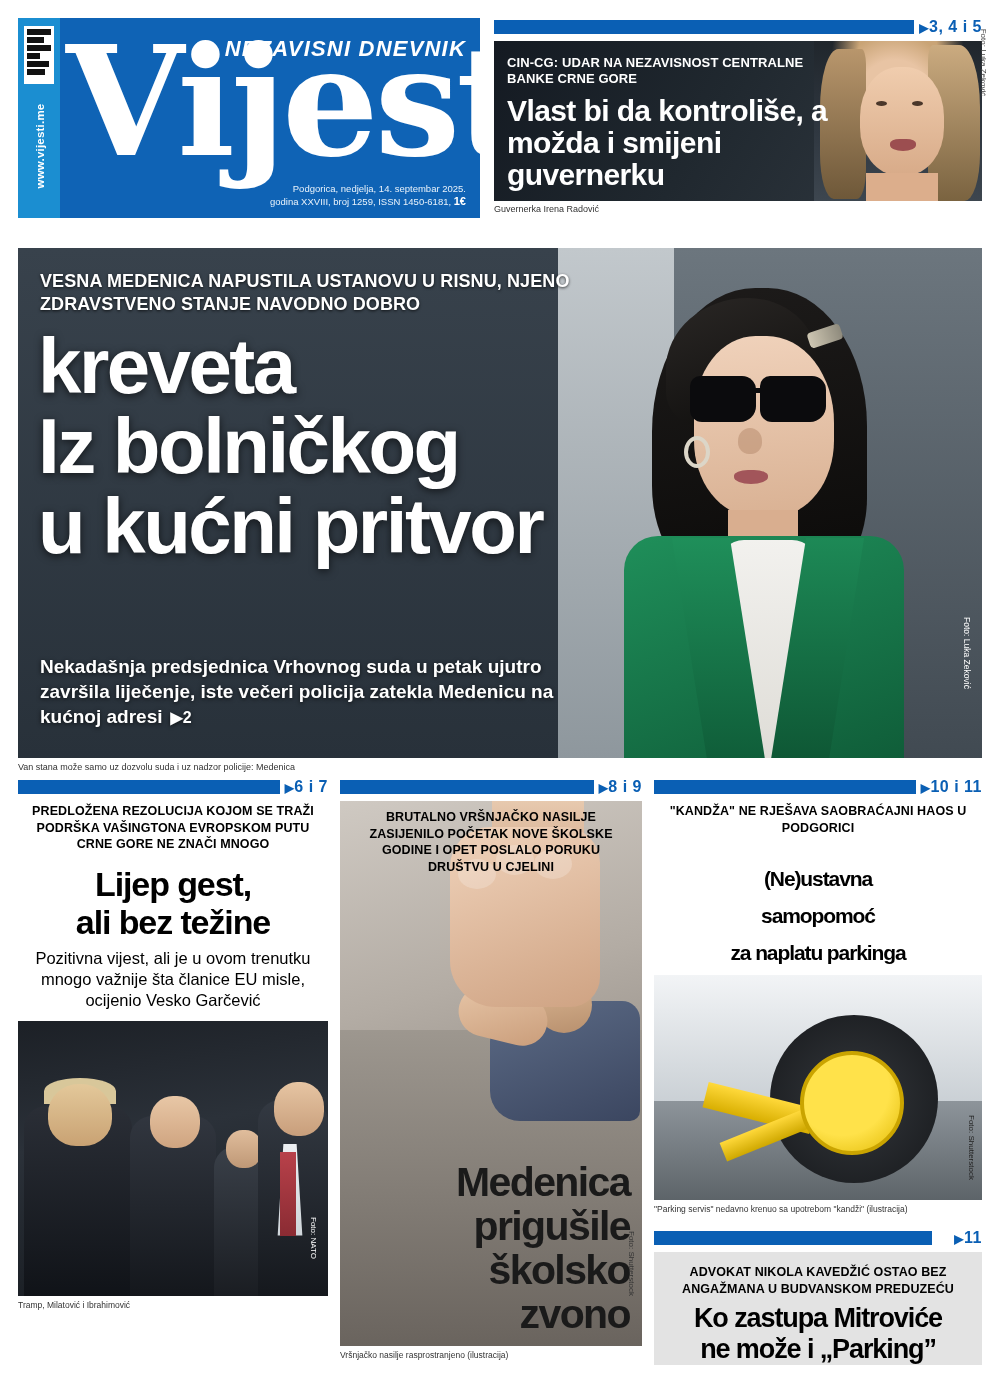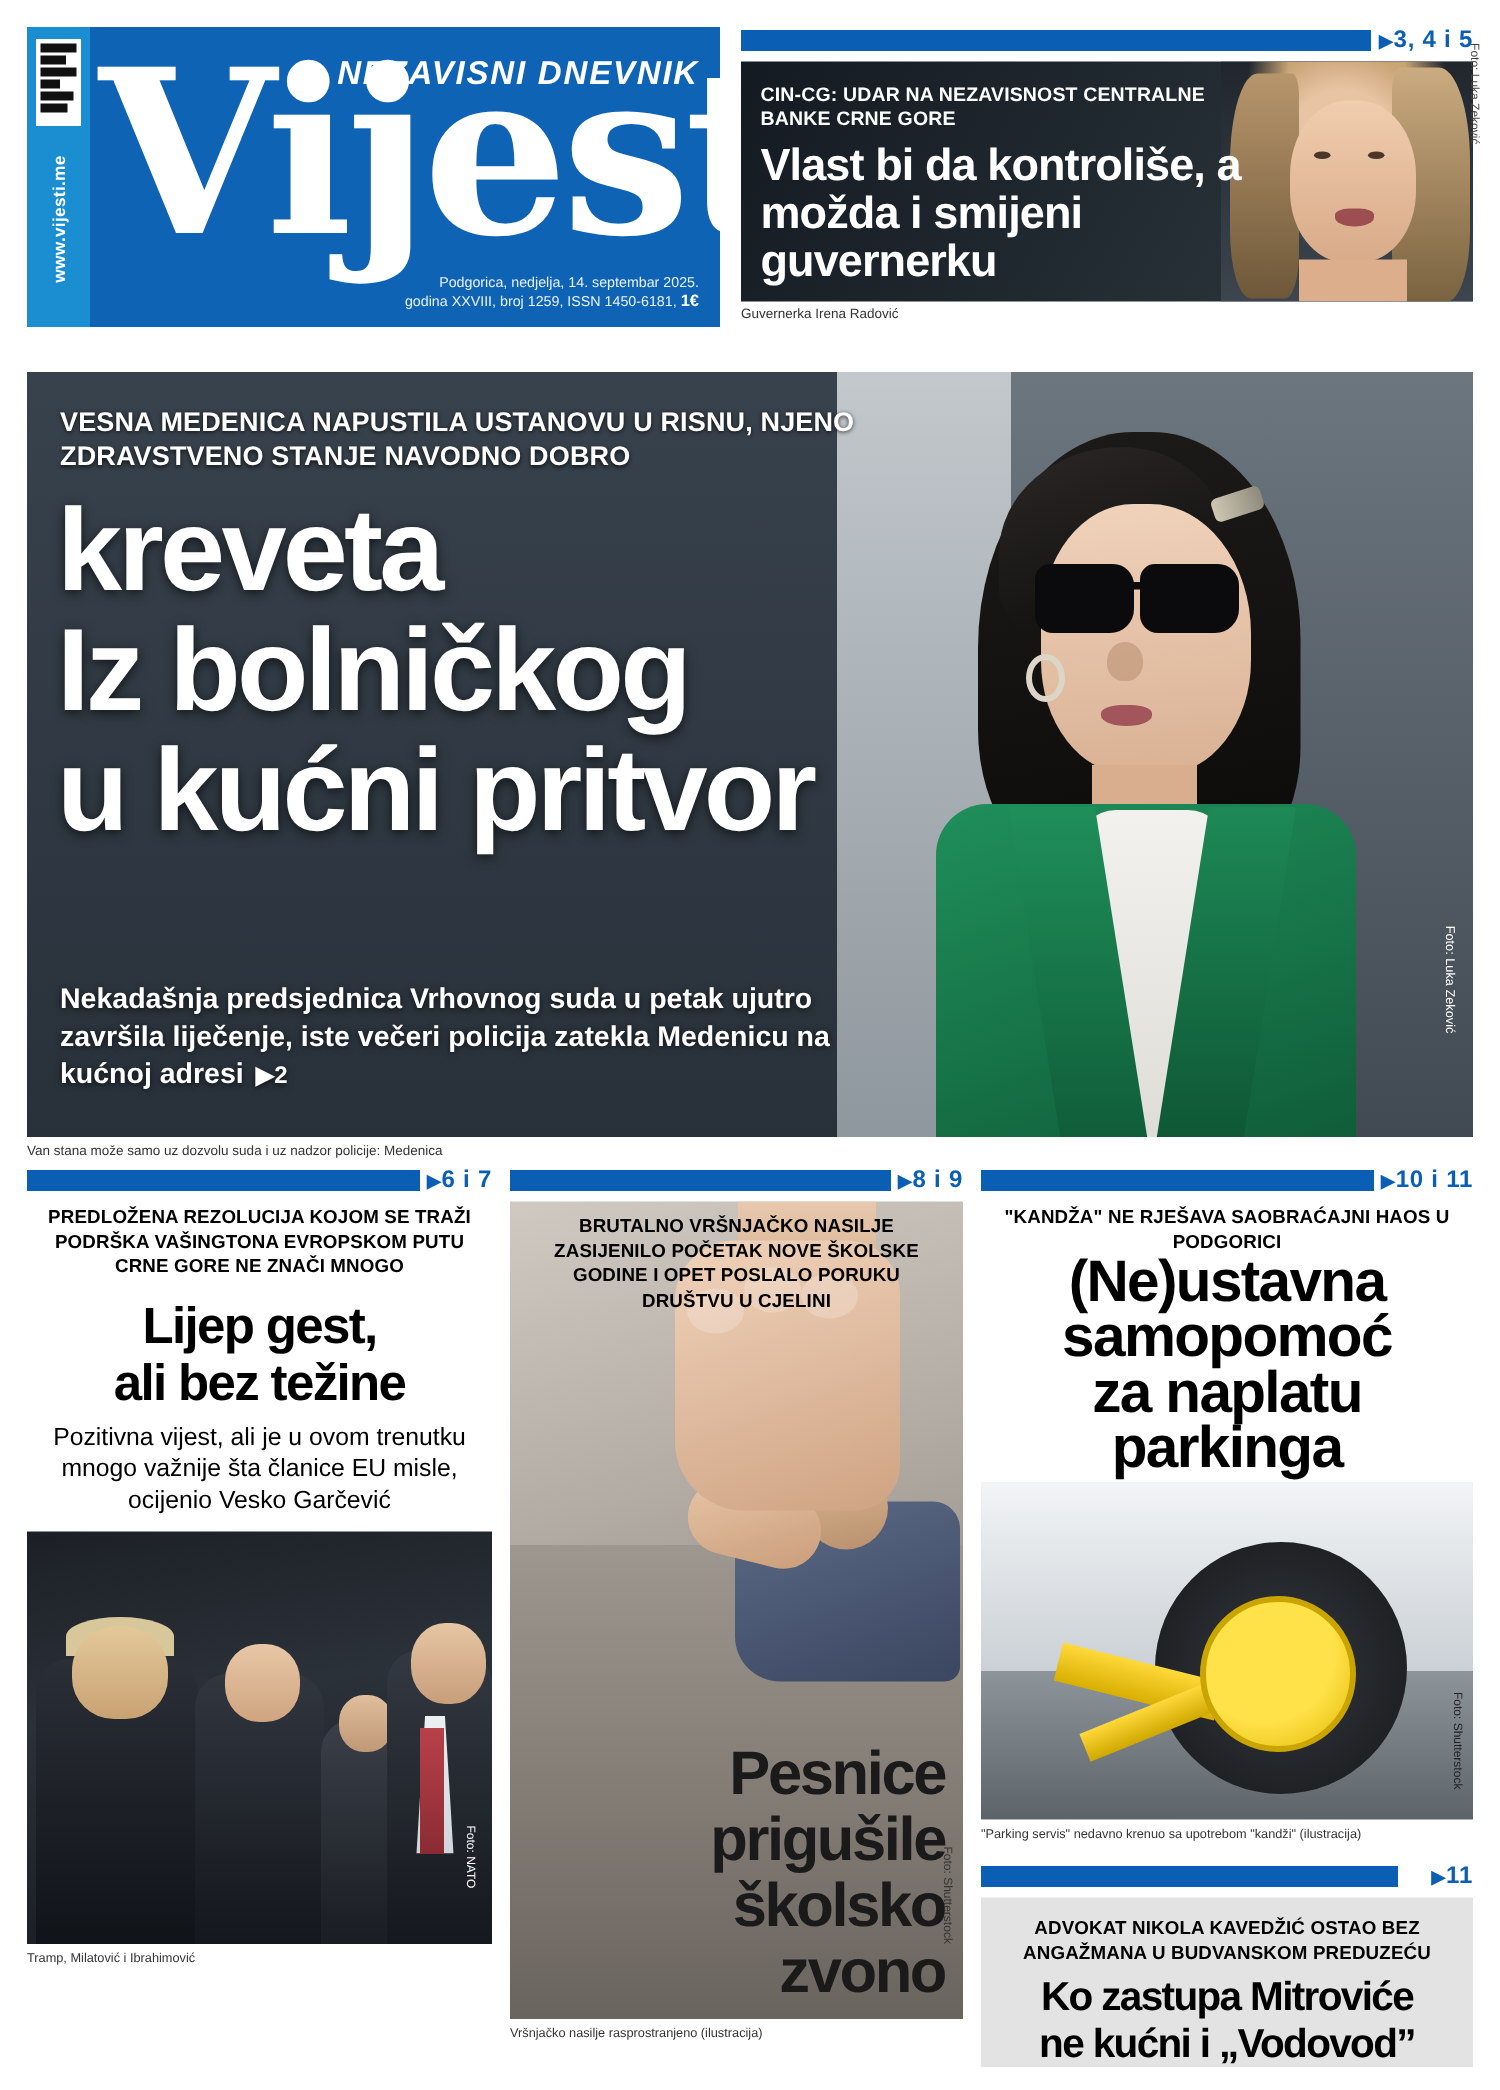--- a/index.html
+++ b/index.html
@@ -424,37 +424,37 @@
       <div class="victim-body"></div>
       <div class="victim-head"></div>
       <div class="victim-arm"></div>
       <div class="arm"></div>
       <div class="fist"></div>
       <div class="knuckle k1"></div>
         <div class="knuckle k2"></div>
         <div class="knuckle k3"></div>
       <div class="kicker-c" style="position:absolute;left:14px;top:8px;width:274px;margin:0;">BRUTALNO VRŠNJAČKO NASILJE ZASIJENILO POČETAK NOVE ŠKOLSKE GODINE I OPET POSLALO PORUKU DRUŠTVU U CJELINI</div>
       <div class="head2-c">
-        <div>Pesnice</div>
+        <div>Medenica</div>
         <div>prigušile</div>
         <div>školsko</div>
         <div>zvono</div>
       </div>
       <div class="vcredit" style="left:296px;top:430px;color:#333;">Foto: Shutterstock</div>
     </div>
     <div class="cap-s">Vršnjačko nasilje rasprostranjeno (ilustracija)</div>
   </div>
 
   <div class="col c3">
     <div class="secbar">
       <div class="bar"></div>
       <div class="pages"><span class="tri">▶</span><span>10 i 11</span></div>
     </div>
     <div class="kicker-c">"KANDŽA" NE RJEŠAVA SAOBRAĆAJNI HAOS U PODGORICI</div>
-    <div class="head-c" style="font-size:39px;line-height:37px;margin-top:0;">
+    <div class="head-c" style="font-size:21px;line-height:37px;margin-top:24px;">
       <div>(Ne)ustavna</div>
       <div>samopomoć</div>
       <div>za naplatu parkinga</div>
     </div>
     <div class="photo-clamp">
       <div class="car"></div>
         <div class="road"></div>
       <div class="tire"></div>
         <div class="rim"></div>
       <div class="clamp-arm"></div>
@@ -465,18 +465,18 @@
     <div class="cap-s">"Parking servis" nedavno krenuo sa upotrebom "kandži" (ilustracija)</div>
 
     <div class="secbar" style="margin-top:14px;gap:17px;">
       <div class="bar"></div>
       <div class="pages"><span class="tri">▶</span><span>11</span></div>
     </div>
     <div class="box-grey">
       <div class="kicker-c">ADVOKAT NIKOLA KAVEDŽIĆ OSTAO BEZ ANGAŽMANA U BUDVANSKOM PREDUZEĆU</div>
       <div class="head-c" style="font-size:27px;line-height:31px;margin-top:6px;">
         <div>Ko zastupa Mitroviće</div>
-        <div>ne kućni i „Vodovod”</div>
+        <div>ne može i „Parking”</div>
       </div>
     </div>
   </div>
 
 </div>
 
 </body></html>

